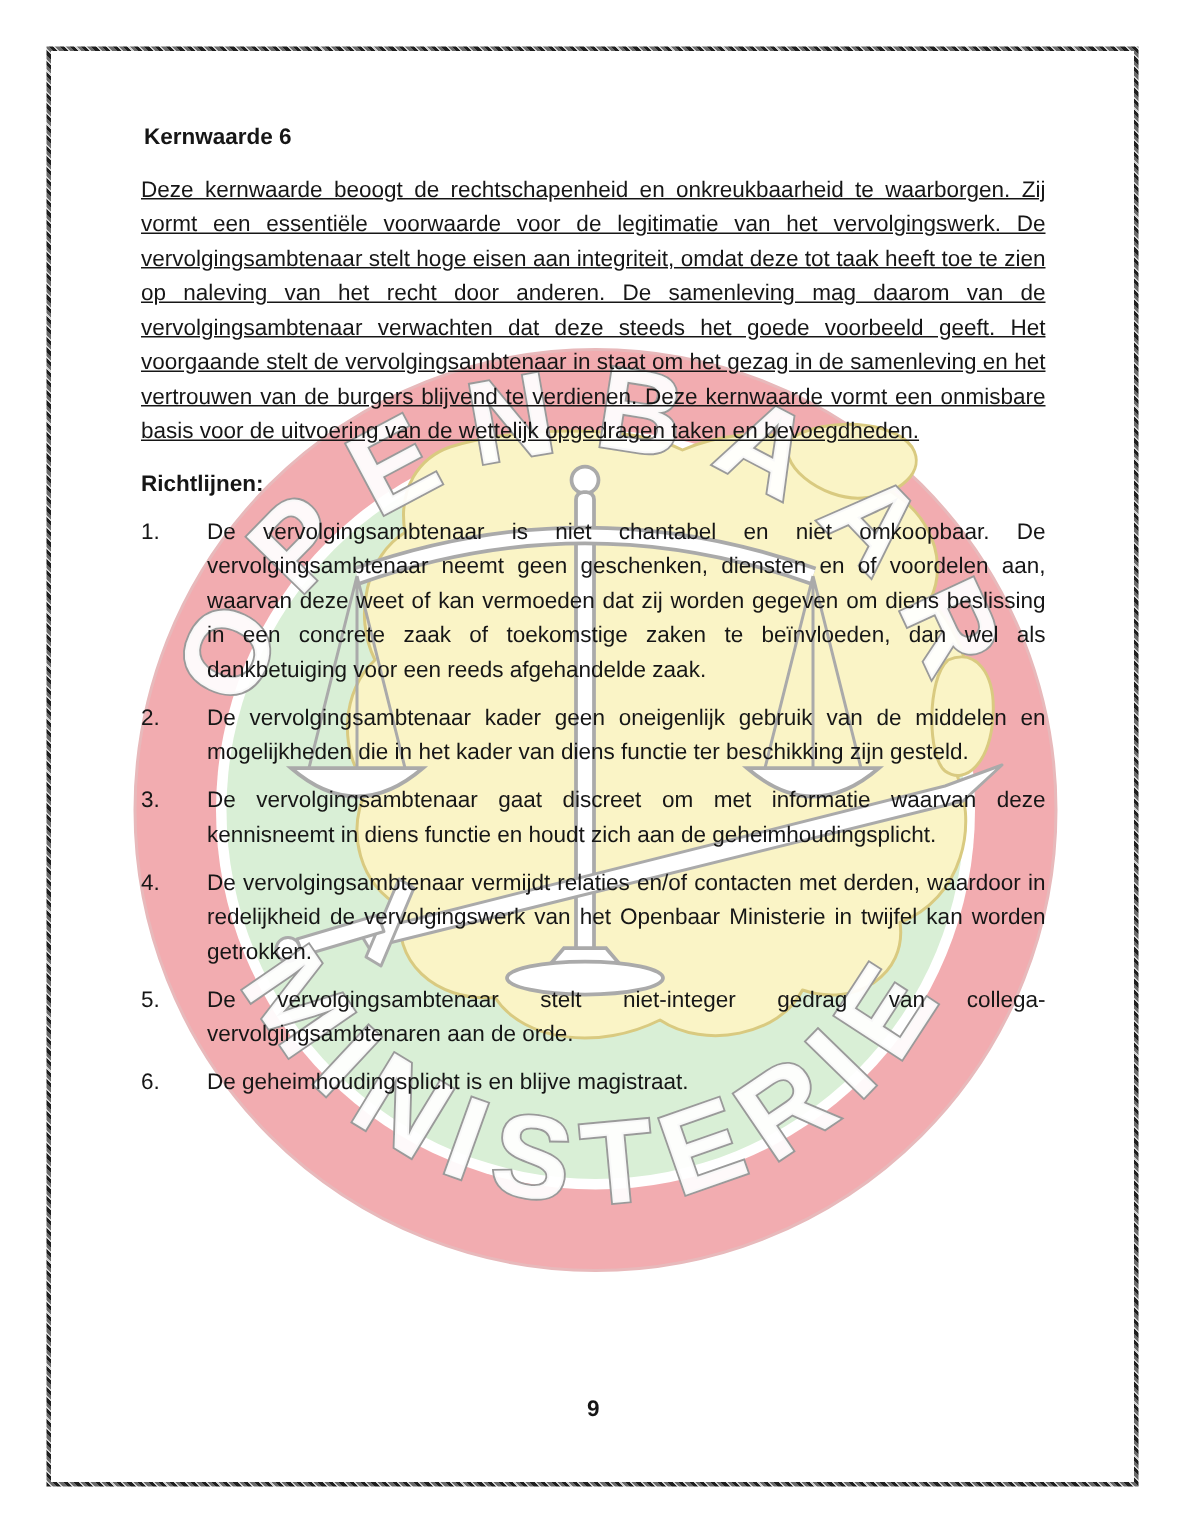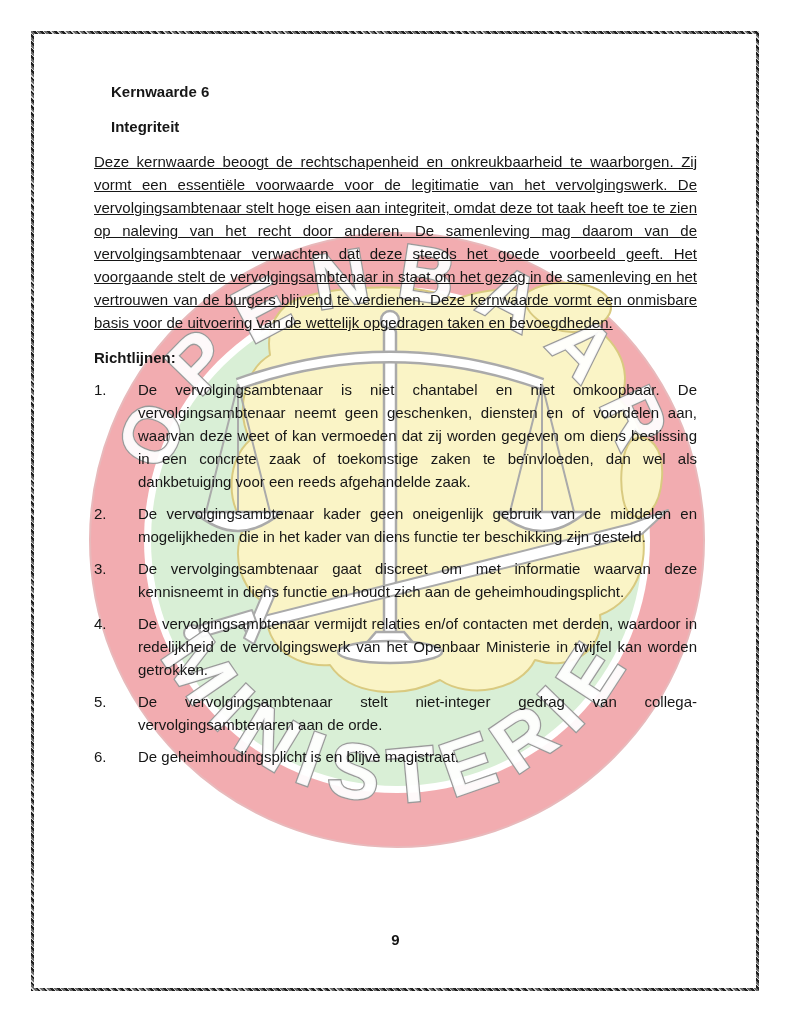--- a/index.html
+++ b/index.html
@@ -13,21 +13,21 @@
     position:absolute;left:31px;top:31px;right:32px;bottom:33px;
     border:3px solid #3a3a3a;
     border-image:repeating-linear-gradient(45deg,#1f1f1f 0 2px,#cfcfcf 2px 3px,#6a6a6a 3px 5px) 3;
     z-index:2;pointer-events:none;
   }
   .watermark{position:absolute;left:0;top:0;width:791px;height:1024px;z-index:1;}
   .content{
     position:absolute;left:94px;right:94px;top:80px;z-index:3;
     font-size:15px;line-height:23px;
   }
-  .h{font-weight:bold;margin:0 0 12px 17px;}
+  .h{font-weight:bold;margin:0 0 12px 2px;}
   .para{margin:0 0 12px 0;text-align:justify;text-decoration:underline;}
   .glabel{font-weight:bold;margin:0 0 9px 0;}
   ol.glist{list-style:none;margin:0;padding:0;}
   ol.glist li{display:flex;margin:0 0 9px 0;}
   .num{flex:0 0 44px;}
   .txt{flex:1;text-align:justify;}
   .pageno{
     position:absolute;left:0;right:0;top:931px;z-index:3;
     text-align:center;font-weight:bold;font-size:15px;
   }
@@ -86,21 +86,20 @@
     </text>
     <text class="arc" font-size="78" letter-spacing="14" text-anchor="middle" fill-opacity="0.93" stroke-width="2.5" fill="#ffffff" stroke="#9a9a9a">
       <textPath href="#arcBottom" startOffset="50%">MINISTERIE</textPath>
     </text>
   </svg>
 
   <div class="frame"></div>
 
   <main class="content">
     <p class="h">Kernwaarde 6</p>
-    <p class="h">Integriteit</p>
     <p class="para">Deze kernwaarde beoogt de rechtschapenheid en onkreukbaarheid te waarborgen. Zij vormt een essentiële voorwaarde voor de legitimatie van het vervolgingswerk. De vervolgingsambtenaar stelt hoge eisen aan integriteit, omdat deze tot taak heeft toe te zien op naleving van het recht door anderen. De samenleving mag daarom van de vervolgingsambtenaar verwachten dat deze steeds het goede voorbeeld geeft. Het voorgaande stelt de vervolgingsambtenaar in staat om het gezag in de samenleving en het vertrouwen van de burgers blijvend te verdienen. Deze kernwaarde vormt een onmisbare basis voor de uitvoering van de wettelijk opgedragen taken en bevoegdheden.</p>
     <p class="glabel">Richtlijnen:</p>
 
     <ol class="glist">
       <li>
         <span class="num">1.</span>
         <span class="txt">De vervolgingsambtenaar is niet chantabel en niet omkoopbaar. De vervolgingsambtenaar neemt geen geschenken, diensten en of voordelen aan, waarvan deze weet of kan vermoeden dat zij worden gegeven om diens beslissing in een concrete zaak of toekomstige zaken te beïnvloeden, dan wel als dankbetuiging voor een reeds afgehandelde zaak.</span>
       </li>
       <li>
         <span class="num">2.</span>

